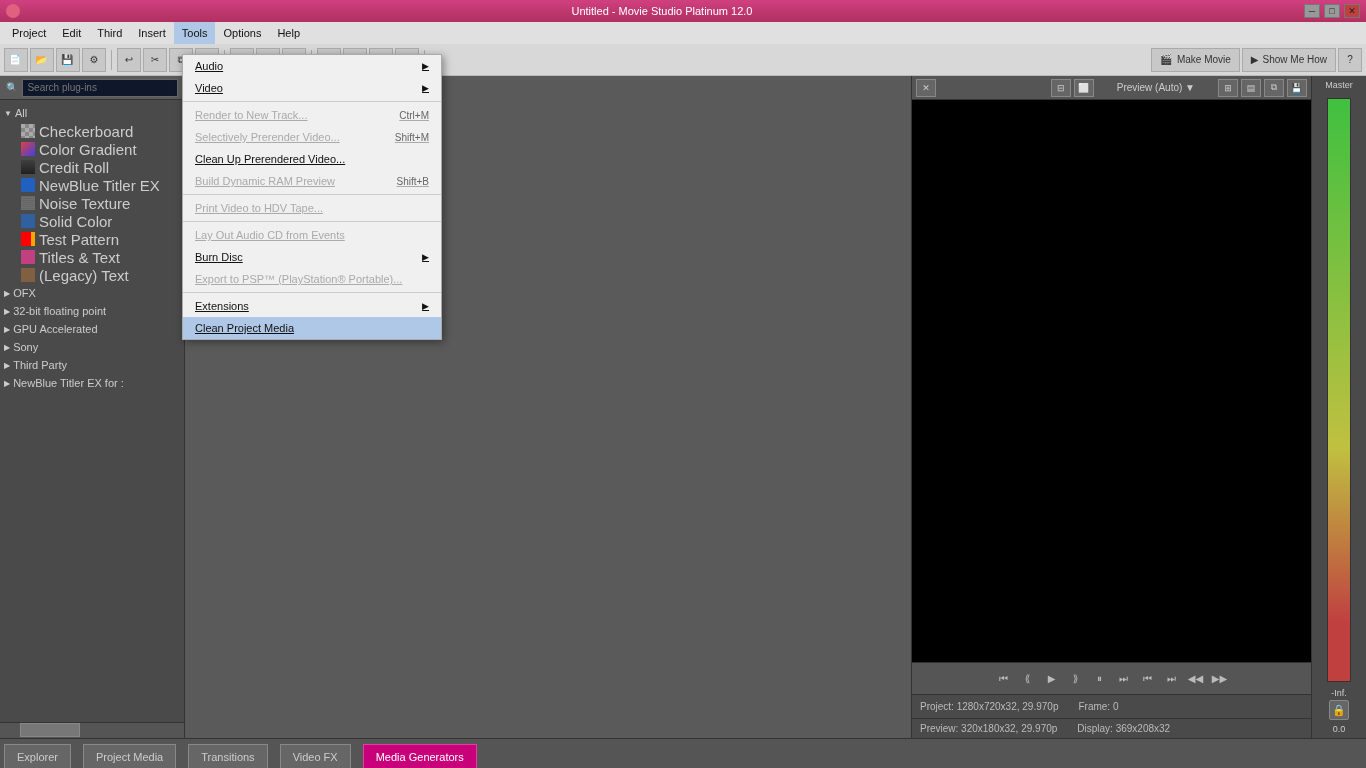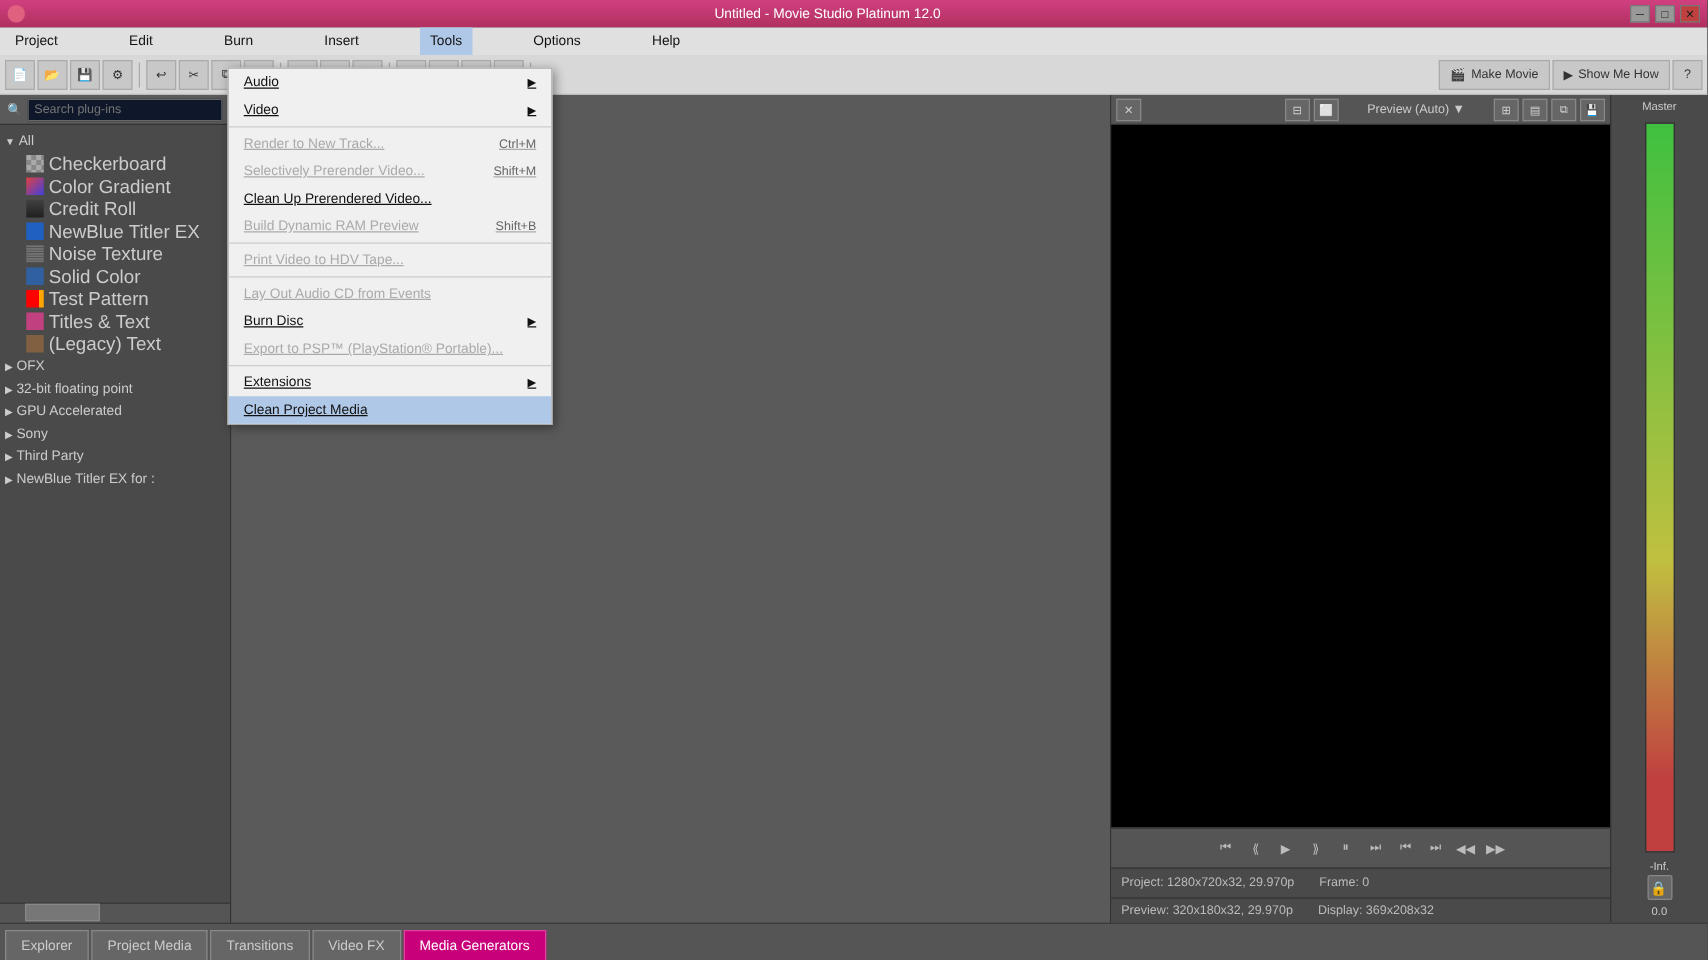--- a/index.html
+++ b/index.html
@@ -13,21 +13,21 @@
     }
     #title-bar .title { flex: 1; text-align: center; font-size: 11px; }
     #title-bar .win-buttons { display: flex; gap: 4px; }
     #title-bar .win-btn { width: 16px; height: 14px; background: #999; border: 1px solid #777; display: flex; align-items: center; justify-content: center; font-size: 9px; cursor: pointer; color: #222; }
     #title-bar .win-btn.close { background: #c04040; }
     .win-logo { width: 14px; height: 14px; background: #e06080; border-radius: 50%; }
 
     
     #menu-bar {
       height: 22px; background: #e0e0e0; display: flex; align-items: center;
-      padding: 0 4px; color: #111; font-size: 11px; gap: 41px;
+      padding: 0 4px; color: #111; font-size: 11px;
     }
     .menu-item { padding: 2px 8px; cursor: pointer; height: 100%; display: flex; align-items: center; }
     .menu-item:hover, .menu-item.active { background: #b0c8e8; }
 
     
     #toolbar {
       height: 32px; background: #d8d8d8; display: flex; align-items: center;
       padding: 0 4px; gap: 2px; border-bottom: 1px solid #bbb;
     }
     .tb-btn { width: 24px; height: 24px; background: #c8c8c8; border: 1px solid #aaa; display: flex; align-items: center; justify-content: center; cursor: pointer; font-size: 10px; color: #333; }
@@ -59,21 +59,21 @@
     #preview-screen { background: #000; flex: 1; }
     #preview-controls { height: 32px; background: #555; display: flex; align-items: center; justify-content: center; gap: 6px; border-top: 1px solid #333; }
     .pc-btn { width: 18px; height: 18px; display: flex; align-items: center; justify-content: center; cursor: pointer; font-size: 10px; color: #bbb; }
     #preview-info { height: 24px; background: #4a4a4a; display: flex; align-items: center; padding: 0 8px; font-size: 10px; color: #bbb; gap: 20px; border-top: 1px solid #333; }
 
     
     #vol-panel { width: 55px; background: #4a4a4a; border-left: 1px solid #333; display: flex; flex-direction: column; }
 
     
     #tab-bar { height: 30px; background: #555; display: flex; align-items: flex-end; padding: 0 4px; border-top: 1px solid #333; }
-    .tab { height: 24px; padding: 0 12px; display: flex; align-items: center; cursor: pointer; font-size: 11px; background: #666; border: 1px solid #888; border-bottom: none; margin-right: 2px; color: #ccc; }
+    .tab { height: 24px; padding: 0 12px; display: flex; align-items: center; cursor: pointer; font-size: 11px; background: #666; border: 1px solid #888; border-bottom: none; margin-right: 12px; color: #ccc; }
     .tab.active { background: #c8007a; color: white; border-color: #e040a0; }
 
     
     #tools-menu {
       position: absolute; top: 54px; left: 182px; width: 260px;
       background: #f0f0f0; border: 1px solid #aaa; box-shadow: 2px 2px 8px rgba(0,0,0,0.4);
       z-index: 1000; color: #111;
     }
     .dm-item { height: 22px; display: flex; align-items: center; padding: 0 12px; cursor: pointer; font-size: 11px; position: relative; text-decoration: underline; }
     .dm-item.disabled { color: #aaa; cursor: default; }
@@ -102,21 +102,21 @@
   <div class="win-buttons">
     <div class="win-btn">─</div>
     <div class="win-btn">□</div>
     <div class="win-btn close">✕</div>
   </div>
 </div>
 
 <div id="menu-bar">
   <div class="menu-item">Project</div>
   <div class="menu-item">Edit</div>
-  <div class="menu-item">Burn</div>
+  <div class="menu-item">Third</div>
   <div class="menu-item">Insert</div>
   <div class="menu-item active">Tools</div>
   <div class="menu-item">Options</div>
   <div class="menu-item">Help</div>
 </div>
 
 <div id="toolbar">
   <div class="tb-btn">📄</div>
   <div class="tb-btn">📂</div>
   <div class="tb-btn">💾</div>
@@ -313,21 +313,21 @@
     <div id="preview-info">
       <span>Project:  1280x720x32, 29.970p</span>
       <span>Frame:  0</span>
     </div>
     <div style="height:20px;background:#4a4a4a;display:flex;align-items:center;padding:0 8px;font-size:10px;color:#bbb;gap:20px;border-top:1px solid #333;">
       <span>Preview: 320x180x32, 29.970p</span>
       <span>Display: 369x208x32</span>
     </div>
   </div>
 
-  <div id="vol-panel" style="background:#4a4a4a;border-left:1px solid #333;width:78px;display:flex;flex-direction:column;align-items:center;padding-top:4px;">
+  <div id="vol-panel" style="background:#4a4a4a;border-left:1px solid #333;width:55px;display:flex;flex-direction:column;align-items:center;padding-top:4px;">
     <div style="font-size:9px;color:#ccc;margin-bottom:4px;">Master</div>
     <div style="flex:1;width:24px;background:linear-gradient(to bottom,#40c040,#c0c040 60%,#c04040 90%);margin:4px 0;border:1px solid #333;"></div>
     <div style="font-size:9px;color:#ccc;margin:2px 0;">-Inf.</div>
     <div style="width:20px;height:20px;background:#666;border:1px solid #888;border-radius:2px;margin-bottom:4px;display:flex;align-items:center;justify-content:center;">🔒</div>
     <div style="font-size:9px;color:#ccc;margin-bottom:4px;">0.0</div>
   </div>
 </div>
 
 <div id="tab-bar">
   <div class="tab">Explorer</div>

